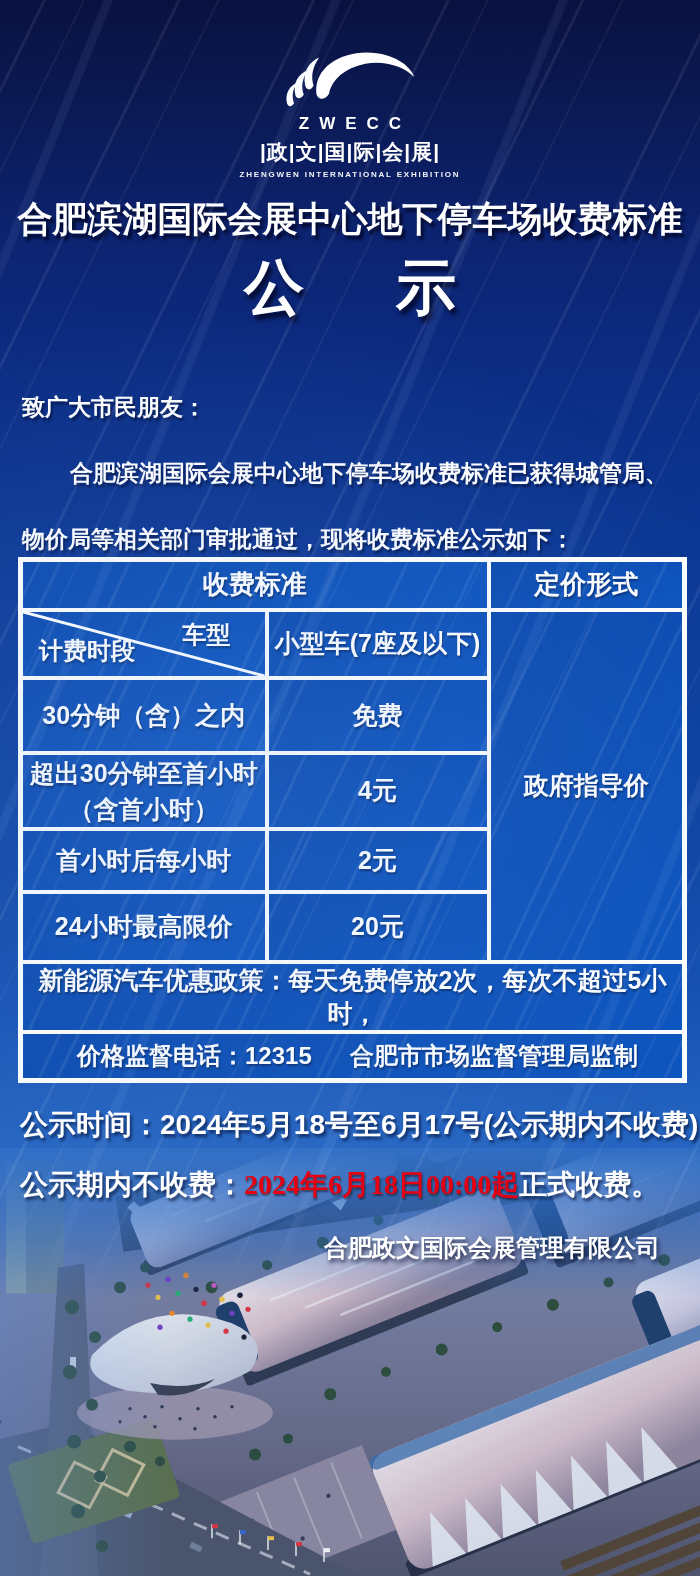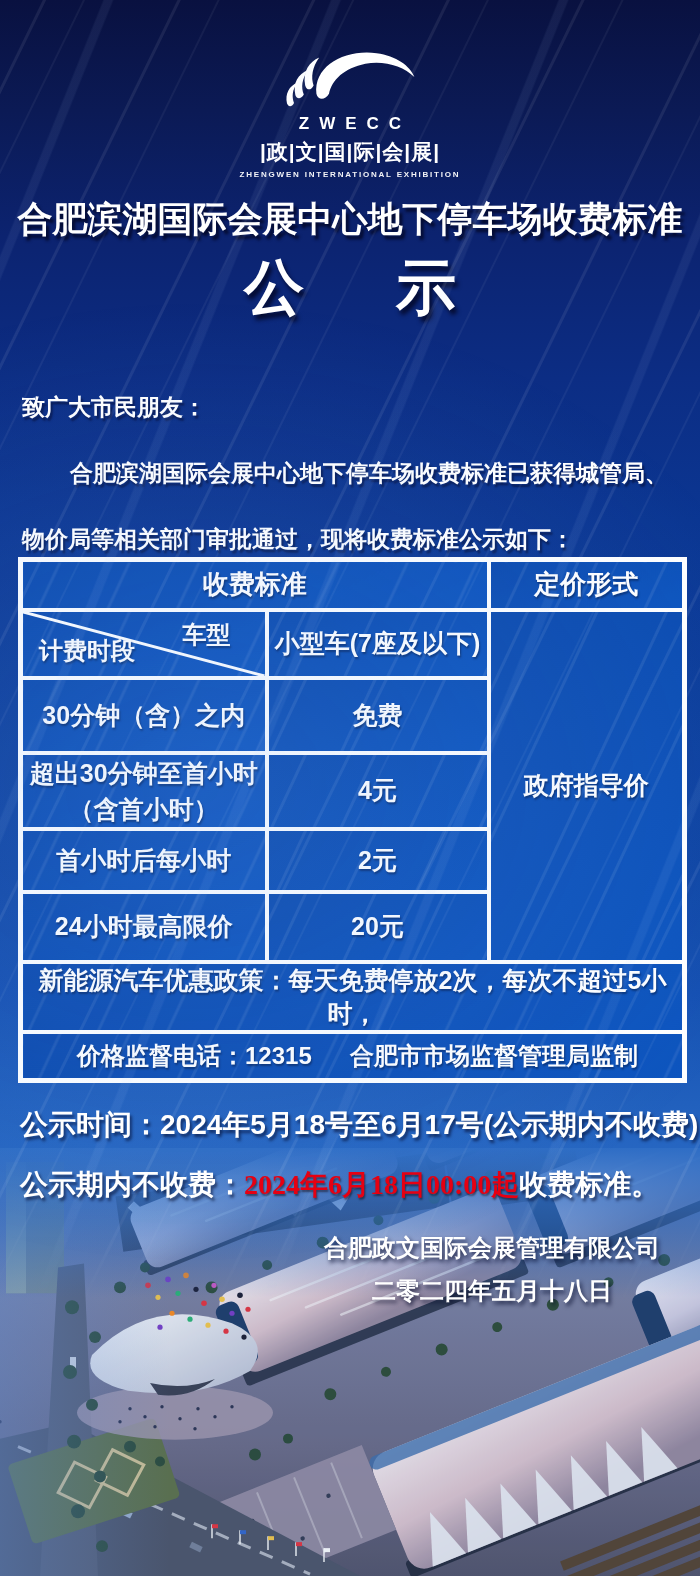--- a/index.html
+++ b/index.html
@@ -377,21 +377,20 @@
             <span>价格监督电话：12315</span>
             <span>合肥市市场监督管理局监制</span>
           </div>
         </td>
       </tr>
     </tbody>
   </table>
 
   <div class="notice1">公示时间：2024年5月18号至6月17号(公示期内不收费)。</div>
   <div class="notice2">
-    <span>公示期内不收费：</span><span class="red">2024年6月18日00:00起</span><span>收费标准。</span>
+    <span>公示期内不收费：</span><span class="red">2024年6月18日00:00起</span><span>正式收费。</span>
   </div>
 
   <div class="signature">
     <div>合肥政文国际会展管理有限公司</div>
-    <div>二零二四年五月十八日</div>
   </div>
 
 </div>
 
 </body></html>

